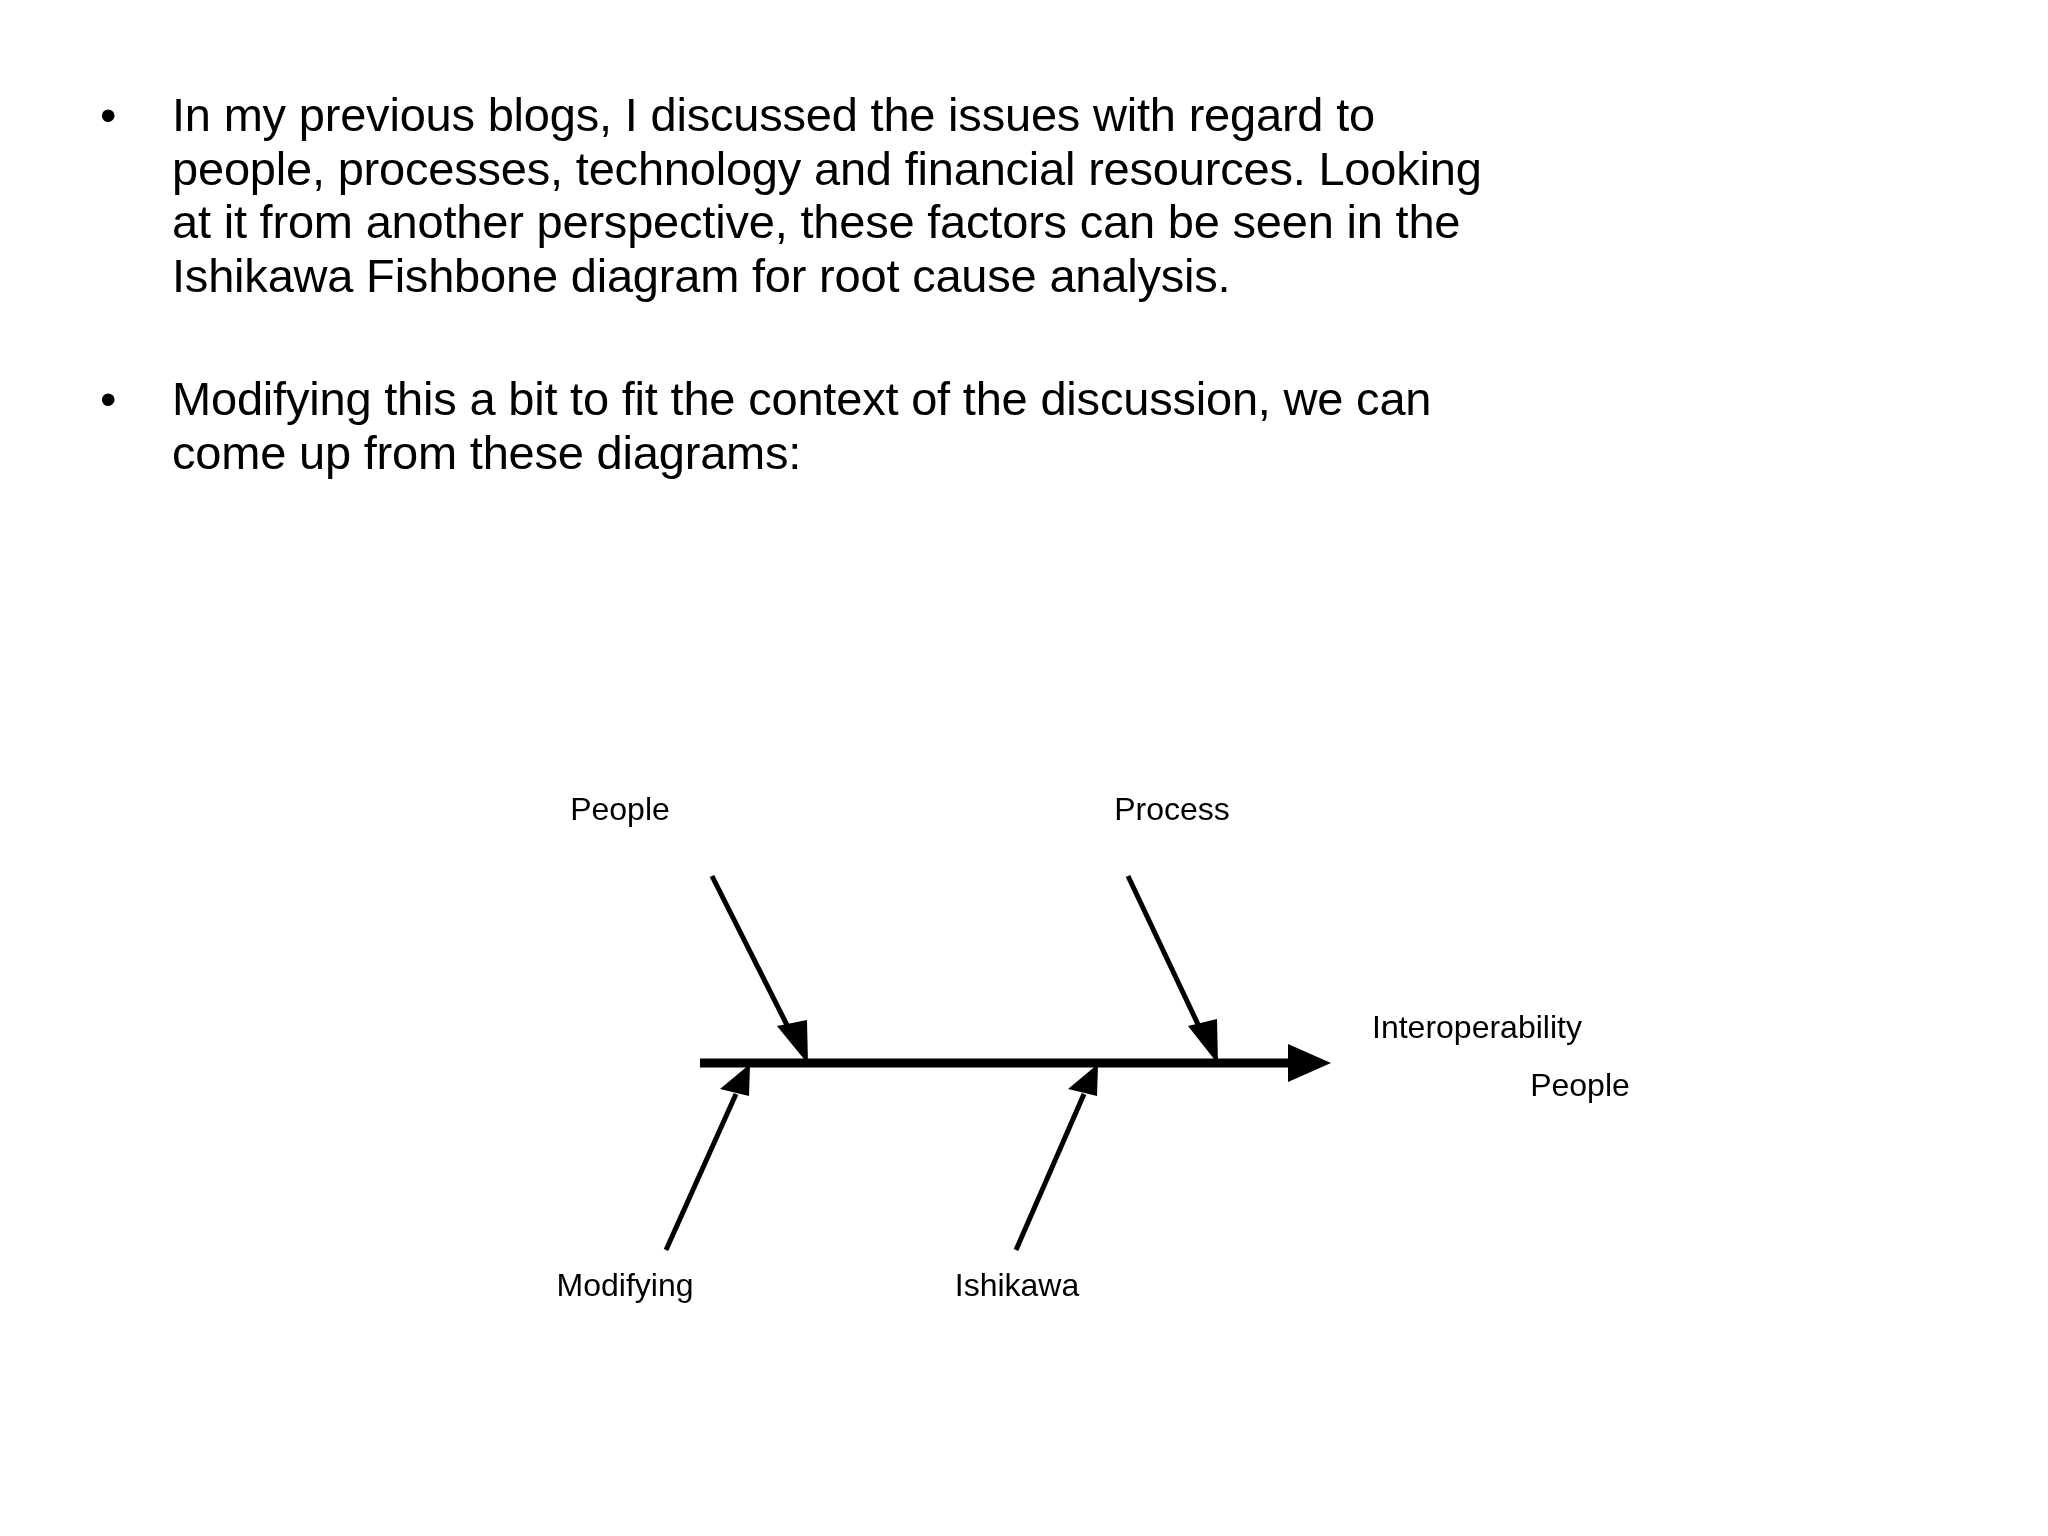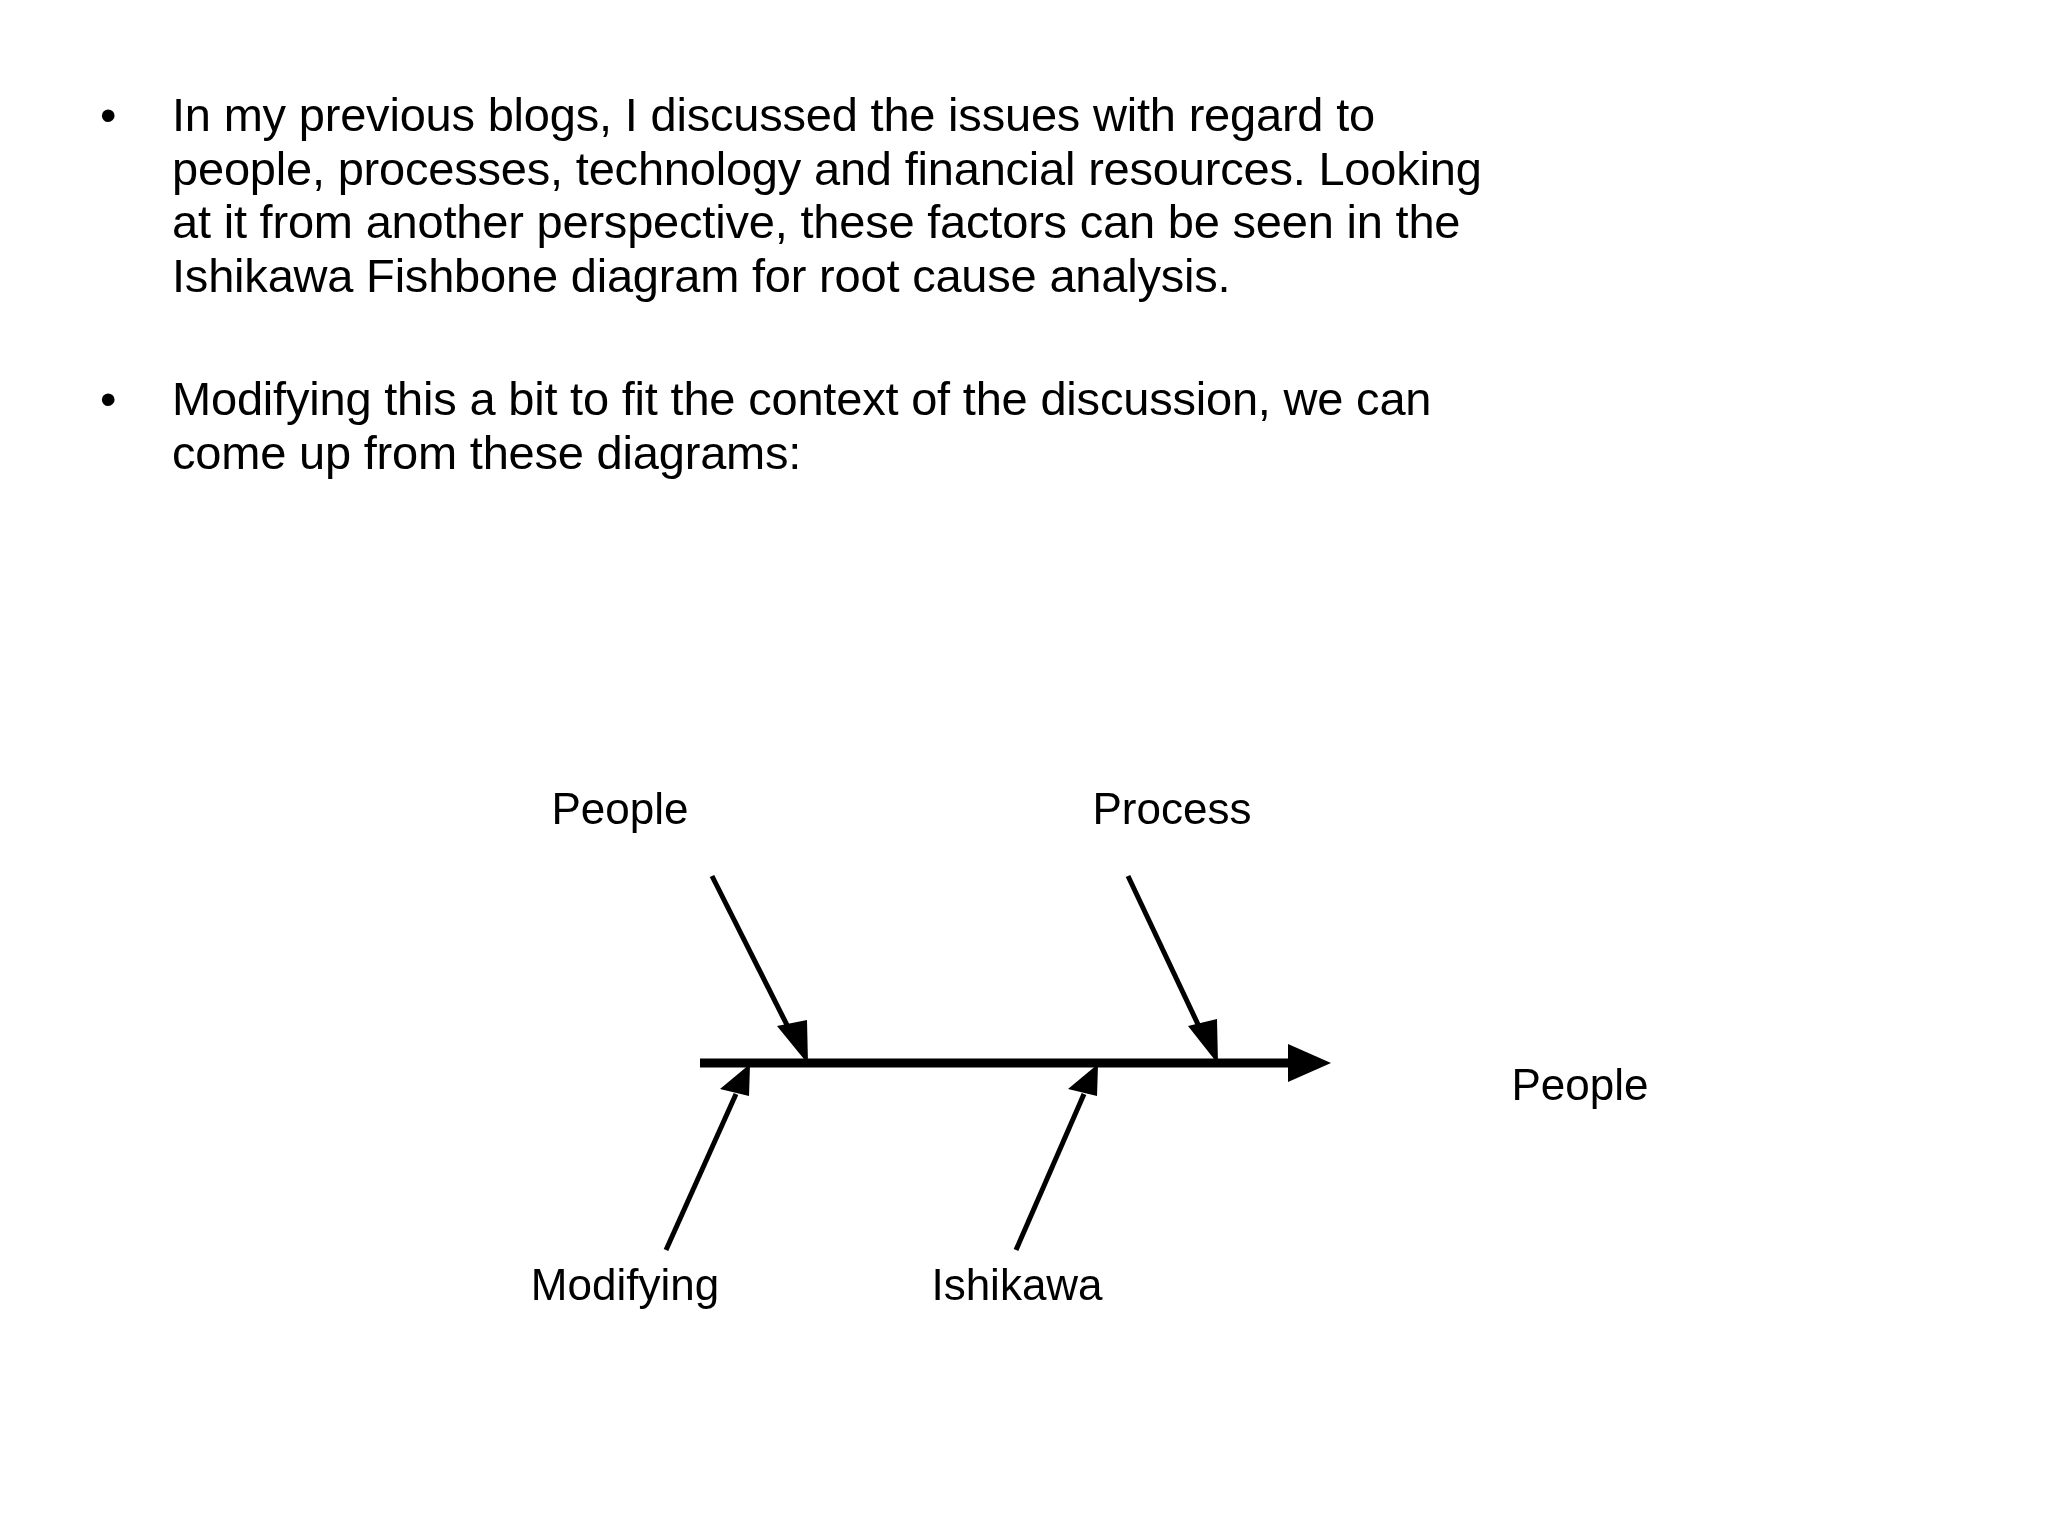--- a/index.html
+++ b/index.html
@@ -57,21 +57,21 @@
   
   #fishbone {
     position: absolute;
     left: 0;
     top: 0;
     width: 2048px;
     height: 1536px;
   }
   .fb-label {
     position: absolute;
-    font-size: 44px;
+    font-size: 32px;
     line-height: 54px;
     color: #000000;
     white-space: nowrap;
     font-weight: 400;
   }
   .fb-label.centered {
     text-align: center;
     transform: translateX(-50%);
   }
   svg { display: block; }
@@ -127,18 +127,19 @@
     </svg>
 
     <div class="fb-label centered" style="left:620px; top:782px;">People</div>
 
     <div class="fb-label centered" style="left:1172px; top:782px;">Process</div>
 
     <div class="fb-label centered" style="left:625px; top:1258px;">Modifying</div>
 
     <div class="fb-label centered" style="left:1017px; top:1258px;">Ishikawa</div>
 
+    <div class="fb-label" style="left:1372px; top:1000px; text-align:left;">Interoperability</div>
 
     <div class="fb-label centered" style="left:1580px; top:1058px;">People</div>
 
   </div>
 
 </div>
 
 </body></html>

